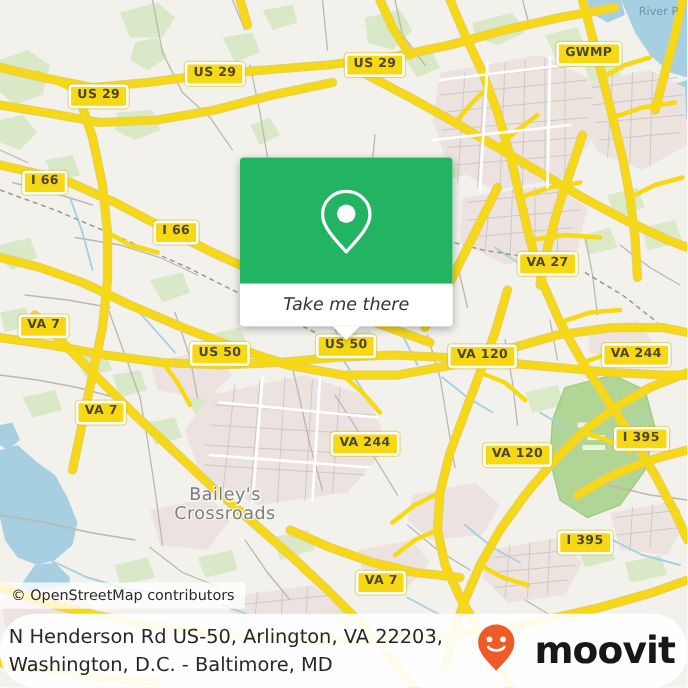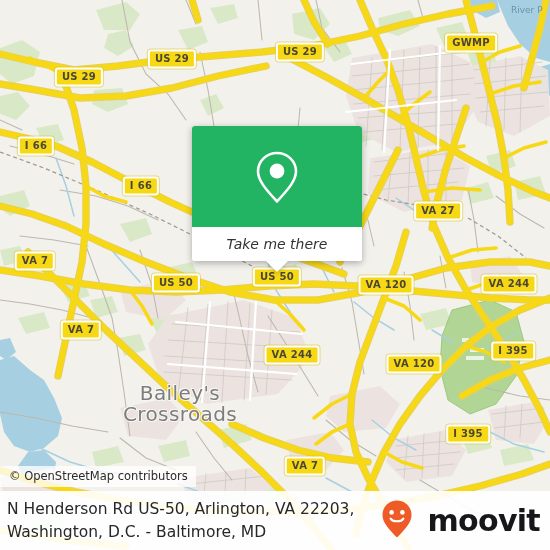--- a/index.html
+++ b/index.html
@@ -41,21 +41,21 @@
     text-shadow:
        1px 0 0 #f7f6f2, -1px 0 0 #f7f6f2,
        0 1px 0 #f7f6f2, 0 -1px 0 #f7f6f2,
        1px 1px 0 #f7f6f2, -1px -1px 0 #f7f6f2;
     pointer-events: none;
   }
   .place-city {
     font-size: 19px;
   }
   .place-town {
-    font-size: 20px;
+    font-size: 14px;
   }
   .water-label {
     position: absolute;
     color: #6a92ab;
     font-size: 9px;
     font-family: "DejaVu Sans", sans-serif;
   }
 
   
   .shield {
@@ -136,20 +136,21 @@
   
   #bottom-bar {
     position: absolute;
     left: 0;
     top: 491px;
     width: 550px;
     height: 59px;
     background: rgba(255,255,255,.92);
     display: flex;
     align-items: center;
+    border-radius: 28px;
   }
   #bottom-text {
     flex: 1 1 auto;
     padding-left: 7px;
     color: #27272b;
     font-size: 15.5px;
     line-height: 23px;
     font-family: "DejaVu Sans", sans-serif;
     white-space: pre-line;
   }

